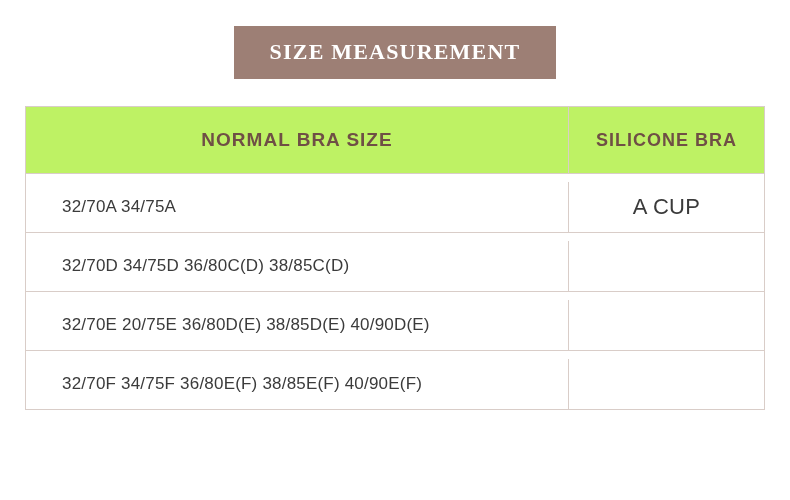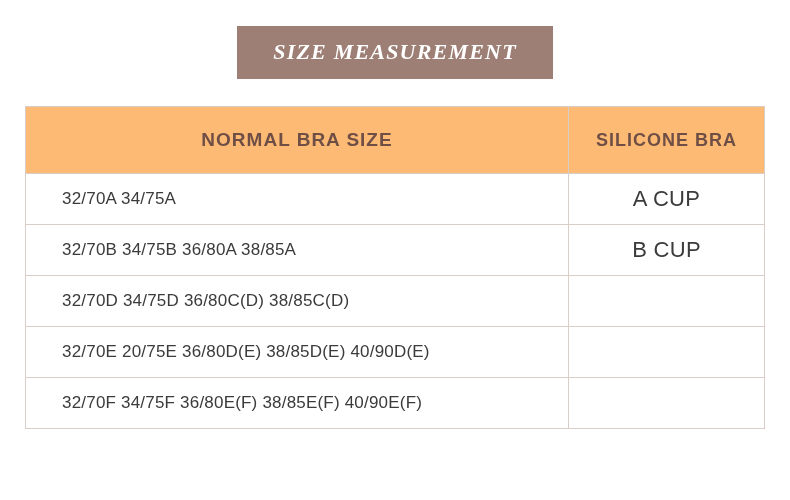--- a/index.html
+++ b/index.html
@@ -18,21 +18,20 @@
     height: 500px;
     position: relative;
     background: #ffffff;
     box-sizing: border-box;
   }
   .title-wrap {
     display: flex;
     justify-content: center;
     align-items: center;
     padding-top: 26px;
-    font-style: italic;
   }
   .title-banner {
     background: #9d7f75;
     color: #ffffff;
     font-family: "Liberation Serif", serif;
     font-weight: bold;
     font-size: 22px;
     letter-spacing: 1.2px;
     text-align: center;
     padding: 13px 36px 14px 36px;
@@ -50,21 +49,21 @@
   }
   .row {
     display: flex;
     width: 100%;
     box-sizing: border-box;
   }
   .row + .row {
     border-top: 1px solid #d9cdc8;
   }
   .head-row {
-    background: #fdba74;
+    background: #bef264;
   }
   .cell-left {
     flex: 0 0 543px;
     width: 543px;
     box-sizing: border-box;
     border-right: 1px solid #d9cdc8;
     display: flex;
     align-items: center;
   }
   .cell-right {
@@ -87,20 +86,21 @@
     justify-content: center;
   }
   .head-row .cell-right {
     font-size: 18px;
   }
   .body-row .cell-left,
   .body-row .cell-right {
     height: 50px;
     color: #3b3b3b;
     font-size: 17px;
+    margin-top: 8px;
   }
   .body-row .cell-left {
     padding-left: 36px;
     letter-spacing: 0.2px;
     white-space: nowrap;
   }
   .body-row .cell-right {
     font-size: 22px;
     letter-spacing: 0.3px;
   }
@@ -119,24 +119,20 @@
     <div class="row head-row">
       <div class="cell-left">NORMAL BRA SIZE</div>
       <div class="cell-right">SILICONE BRA</div>
     </div>
 
     <div class="row body-row">
       <div class="cell-left">32/70A   34/75A</div>
       <div class="cell-right">A CUP</div>
     </div>
 
-    <div class="row body-row">
-      <div class="cell-left">32/70B   34/75B   36/80A   38/85A</div>
-      <div class="cell-right">B CUP</div>
-    </div>
 
 
     <div class="row body-row">
       <div class="cell-left">32/70D   34/75D   36/80C(D)   38/85C(D)</div>
     </div>
 
     <div class="row body-row">
       <div class="cell-left">32/70E   20/75E   36/80D(E)   38/85D(E)  40/90D(E)</div>
     </div>
 

